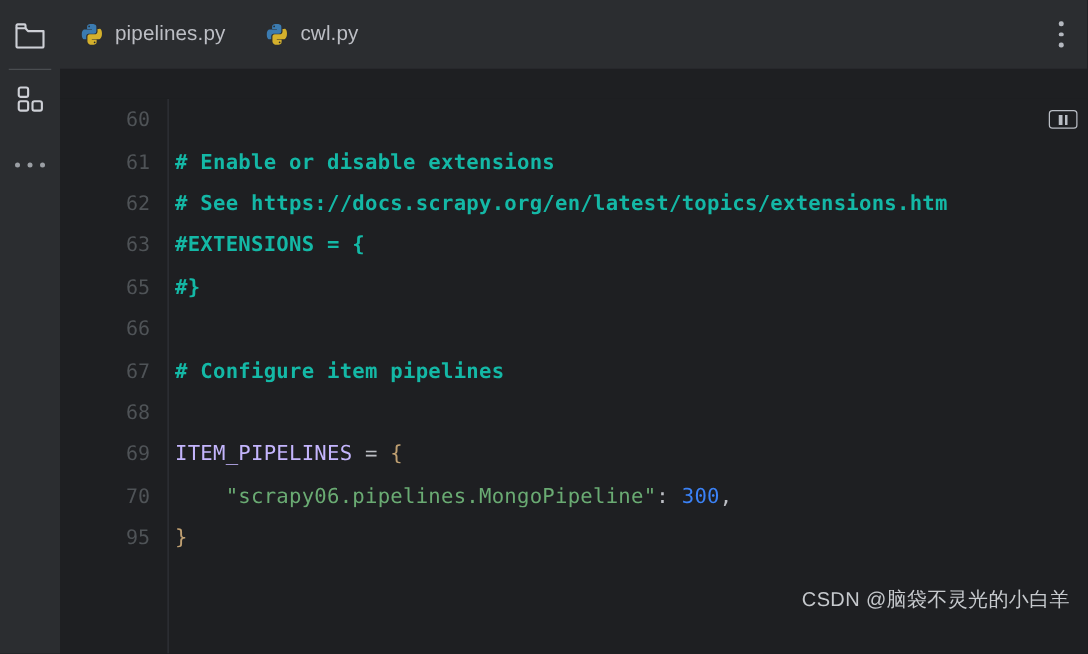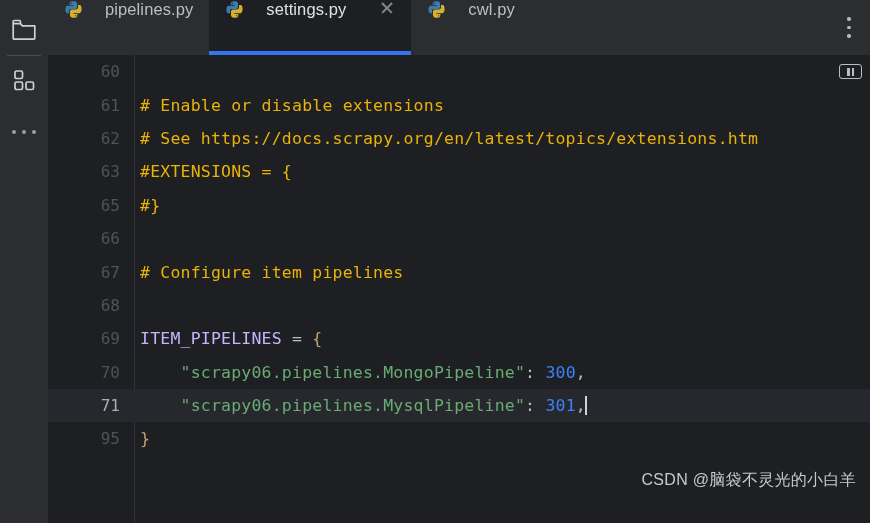--- a/index.html
+++ b/index.html
@@ -33,21 +33,21 @@
   #main { flex: 1 1 auto; display: flex; flex-direction: column; min-width: 0; }
 
   
   #tabbar {
     height: 55px; flex: 0 0 55px;
     background: #2b2d30;
     display: flex; align-items: stretch;
     position: relative;
   }
   .tab {
-    display: flex; align-items: flex-start; gap: 22px;
+    display: flex; align-items: center; gap: 9px;
     padding: 0 16px;
     height: 55px;
     font-size: 16.5px;
     color: #bcbec4;
     position: relative;
     white-space: nowrap;
   }
   .tab.active { background: #1e1f22; color: #dfe1e5; }
   .tab.active::after {
     content: ""; position: absolute; left: 0; right: 0; bottom: 0;
@@ -71,21 +71,21 @@
     margin-left: auto;
     width: 42px;
     display: flex; flex-direction: column; align-items: center; justify-content: center;
     gap: 5px;
   }
   #tab-overflow .vdot { width: 3.5px; height: 3.5px; border-radius: 50%; background: #b4b8bf; }
 
   
   #editor {
     flex: 1 1 auto; position: relative;
-    background: #1e1f22; overflow: hidden;
+    background: #1e1f22; overflow: hidden; margin-top: 24px;
   }
   #gutter-bg {
     position: absolute; left: 0; top: 0; bottom: 0; width: 87px;
     background: #1e1f22;
     border-right: 1px solid #303338;
   }
   #code-rows { position: absolute; inset: 0; }
   .row {
     position: relative; height: 33.4px;
     display: flex; align-items: center;
@@ -98,21 +98,21 @@
     width: 87px; flex: 0 0 87px;
     text-align: right; padding-right: 15px;
     color: #4f5357; font-size: 16px;
     font-family: "DejaVu Sans Mono", monospace;
   }
   .row.current .lineno { color: #a8adb5; }
   .code {
     flex: 1 1 auto; padding-left: 5px; overflow: hidden;
     letter-spacing: .2px;
   }
-  .cmt { color: #eab308; }
+  .cmt { color: #14b8a6; font-weight: bold; }
   .id  { color: #c4b5fd; }
   .str { color: #6aab73; }
   .num { color: #3b82f6; }
   .pun { color: #bcbec4; }
   .brc { color: #c0a072; }
   .caret {
     display: inline-block; width: 2px; height: 19px;
     background: #cfd2d6; vertical-align: -4px; margin-left: -1px;
   }
 
@@ -173,28 +173,20 @@
   <div id="main">
 
     <div id="tabbar">
       <div id="tabs-host" style="display:flex;align-items:stretch;">
           <div class="tab">
             <svg class="py-icon" viewBox="0 0 32 32">
               <path fill="#3b7bb0" d="M15.9 2c-3.4 0-6.3.6-6.3 3.4v3.2h6.5v.9H6.6S2.4 9 2.4 16s3.7 6.4 3.7 6.4h2.3v-3.6s-.1-3.7 3.6-3.7h6.5s3.5.1 3.5-3.4V5.5S22.6 2 15.9 2zm-3.6 2.1c.7 0 1.2.5 1.2 1.2s-.5 1.2-1.2 1.2-1.2-.5-1.2-1.2.5-1.2 1.2-1.2z"></path>
               <path fill="#d4b02c" d="M16.1 30c3.4 0 6.3-.6 6.3-3.4v-3.2h-6.5v-.9h9.5s4.2-.5 4.2-7.5-3.7-6.4-3.7-6.4h-2.3v3.6s.1 3.7-3.6 3.7h-6.5s-3.5-.1-3.5 3.4v5.2S9.4 30 16.1 30zm3.6-2.1c-.7 0-1.2-.5-1.2-1.2s.5-1.2 1.2-1.2 1.2.5 1.2 1.2-.5 1.2-1.2 1.2z"></path>
             </svg>
             <span class="tab-label">pipelines.py</span>
-          </div>
-          <div class="tab active">
-            <svg class="py-icon" viewBox="0 0 32 32">
-              <path fill="#3b7bb0" d="M15.9 2c-3.4 0-6.3.6-6.3 3.4v3.2h6.5v.9H6.6S2.4 9 2.4 16s3.7 6.4 3.7 6.4h2.3v-3.6s-.1-3.7 3.6-3.7h6.5s3.5.1 3.5-3.4V5.5S22.6 2 15.9 2zm-3.6 2.1c.7 0 1.2.5 1.2 1.2s-.5 1.2-1.2 1.2-1.2-.5-1.2-1.2.5-1.2 1.2-1.2z"></path>
-              <path fill="#d4b02c" d="M16.1 30c3.4 0 6.3-.6 6.3-3.4v-3.2h-6.5v-.9h9.5s4.2-.5 4.2-7.5-3.7-6.4-3.7-6.4h-2.3v3.6s.1 3.7-3.6 3.7h-6.5s-3.5-.1-3.5 3.4v5.2S9.4 30 16.1 30zm3.6-2.1c-.7 0-1.2-.5-1.2-1.2s.5-1.2 1.2-1.2 1.2.5 1.2 1.2-.5 1.2-1.2 1.2z"></path>
-            </svg>
-            <span class="tab-label">settings.py</span>
-            <span class="tab-close"></span>
           </div>
           <div class="tab">
             <svg class="py-icon" viewBox="0 0 32 32">
               <path fill="#3b7bb0" d="M15.9 2c-3.4 0-6.3.6-6.3 3.4v3.2h6.5v.9H6.6S2.4 9 2.4 16s3.7 6.4 3.7 6.4h2.3v-3.6s-.1-3.7 3.6-3.7h6.5s3.5.1 3.5-3.4V5.5S22.6 2 15.9 2zm-3.6 2.1c.7 0 1.2.5 1.2 1.2s-.5 1.2-1.2 1.2-1.2-.5-1.2-1.2.5-1.2 1.2-1.2z"></path>
               <path fill="#d4b02c" d="M16.1 30c3.4 0 6.3-.6 6.3-3.4v-3.2h-6.5v-.9h9.5s4.2-.5 4.2-7.5-3.7-6.4-3.7-6.4h-2.3v3.6s.1 3.7-3.6 3.7h-6.5s-3.5-.1-3.5 3.4v5.2S9.4 30 16.1 30zm3.6-2.1c-.7 0-1.2-.5-1.2-1.2s.5-1.2 1.2-1.2 1.2.5 1.2 1.2-.5 1.2-1.2 1.2z"></path>
             </svg>
             <span class="tab-label">cwl.py</span>
           </div>
         </div>
       <div id="tab-overflow">
@@ -210,21 +202,20 @@
           <div class="row"><span class="lineno">60</span><span class="code"></span></div>
           <div class="row"><span class="lineno">61</span><span class="code"><span class="cmt"># Enable or disable extensions</span></span></div>
           <div class="row"><span class="lineno">62</span><span class="code"><span class="cmt"># See https://docs.scrapy.org/en/latest/topics/extensions.htm</span></span></div>
           <div class="row"><span class="lineno">63</span><span class="code"><span class="cmt">#EXTENSIONS = {</span></span></div>
           <div class="row"><span class="lineno">65</span><span class="code"><span class="cmt">#}</span></span></div>
           <div class="row"><span class="lineno">66</span><span class="code"></span></div>
           <div class="row"><span class="lineno">67</span><span class="code"><span class="cmt"># Configure item pipelines</span></span></div>
           <div class="row"><span class="lineno">68</span></div>
           <div class="row"><span class="lineno">69</span><span class="code"><span class="id">ITEM_PIPELINES</span><span class="pun"> = </span><span class="brc">{</span></span></div>
           <div class="row"><span class="lineno">70</span><span class="code"><span class="str">    "scrapy06.pipelines.MongoPipeline"</span><span class="pun">: </span><span class="num">300</span><span class="pun">,</span></span></div>
-          <div class="row current"><span class="lineno">71</span><span class="code"><span class="str">    "scrapy06.pipelines.MysqlPipeline"</span><span class="pun">: </span><span class="num">301</span><span class="pun">,</span><span class="caret"></span></span></div>
           <div class="row"><span class="lineno">95</span><span class="code"><span class="brc">}</span></span></div>
         </div>
 
       <div id="inspect-widget">
         <i></i>
           <i></i>
       </div>
 
       <div id="watermark">CSDN @脑袋不灵光的小白羊</div>
     </div>

